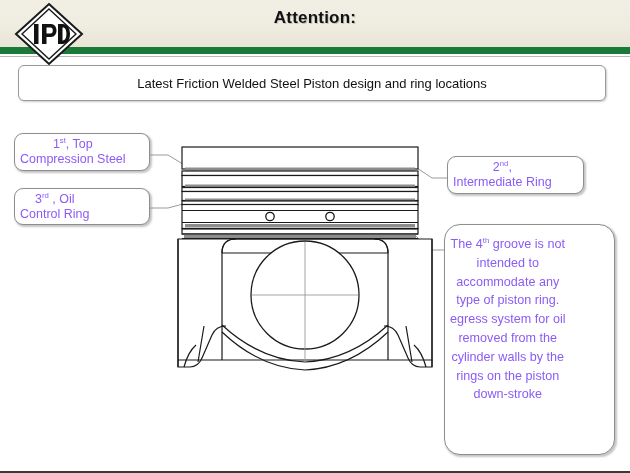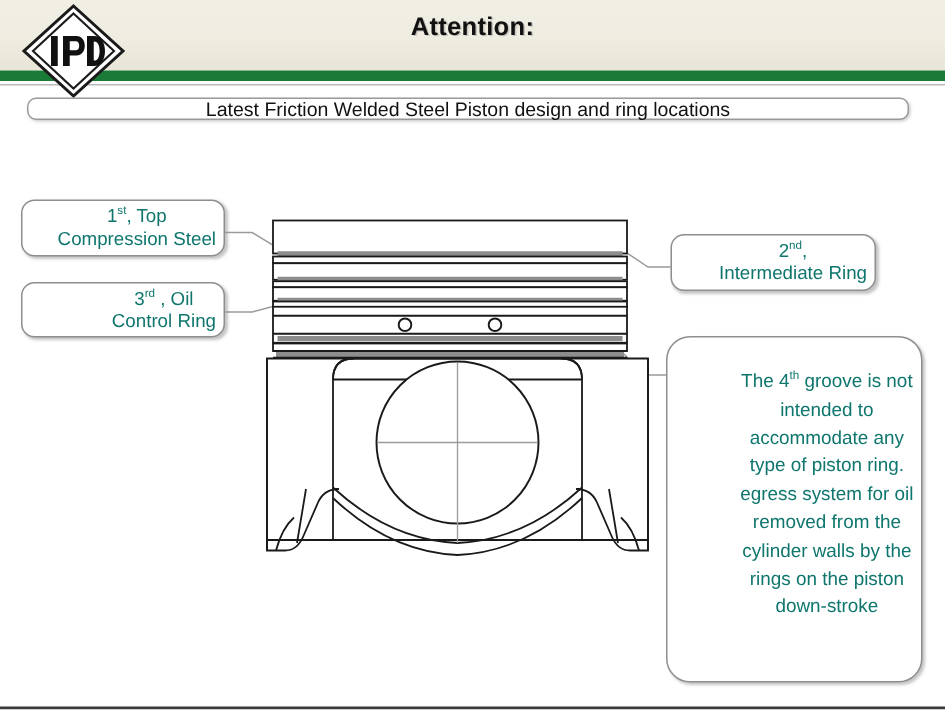--- a/index.html
+++ b/index.html
@@ -59,21 +59,21 @@
   #logo {
     position: absolute;
     left: 14px; top: 2px;
     width: 70px; height: 64px;
   }
 
   
   #subtitle-box {
     position: absolute;
     left: 18px; top: 65px;
-    width: 588px; height: 15px;
+    width: 588px; height: 36px;
     border: 1px solid #9a9a9a;
     border-radius: 6px;
     background: #ffffff;
     box-shadow: 1px 1px 2px rgba(140,140,140,0.45);
     display: flex;
     align-items: center;
     justify-content: center;
     box-sizing: border-box;
   }
   #subtitle-text {
@@ -84,23 +84,23 @@
   
   .callout {
     position: absolute;
     border: 1px solid #8e8e8e;
     border-radius: 9px;
     background: #ffffff;
     box-shadow: 1.5px 1.5px 2px rgba(150,150,150,0.55);
     box-sizing: border-box;
     display: flex;
     align-items: center;
-    justify-content: flex-end;
+    justify-content: flex-start;
     text-align: center;
-    color: #0f766e;
+    color: #8b5cf6;
     padding: 2px 5px;
   }
   .callout .line { display: block; }
   sup {
     font-size: 0.62em;
     vertical-align: super;
     line-height: 0;
   }
 
   #callout-top-ring {
@@ -121,21 +121,21 @@
     font-size: 12.5px;
     line-height: 15px;
   }
   #callout-fourth-groove {
     left: 444px; top: 224px;
     width: 171px; height: 231px;
     font-size: 12.6px;
     line-height: 18.8px;
     border-radius: 16px;
     align-items: flex-start;
-    padding-top: 20px;
+    padding-top: 10px;
   }
 
   
   #connectors {
     position: absolute;
     left: 0; top: 0;
     width: 630px; height: 473px;
     pointer-events: none;
   }
 

